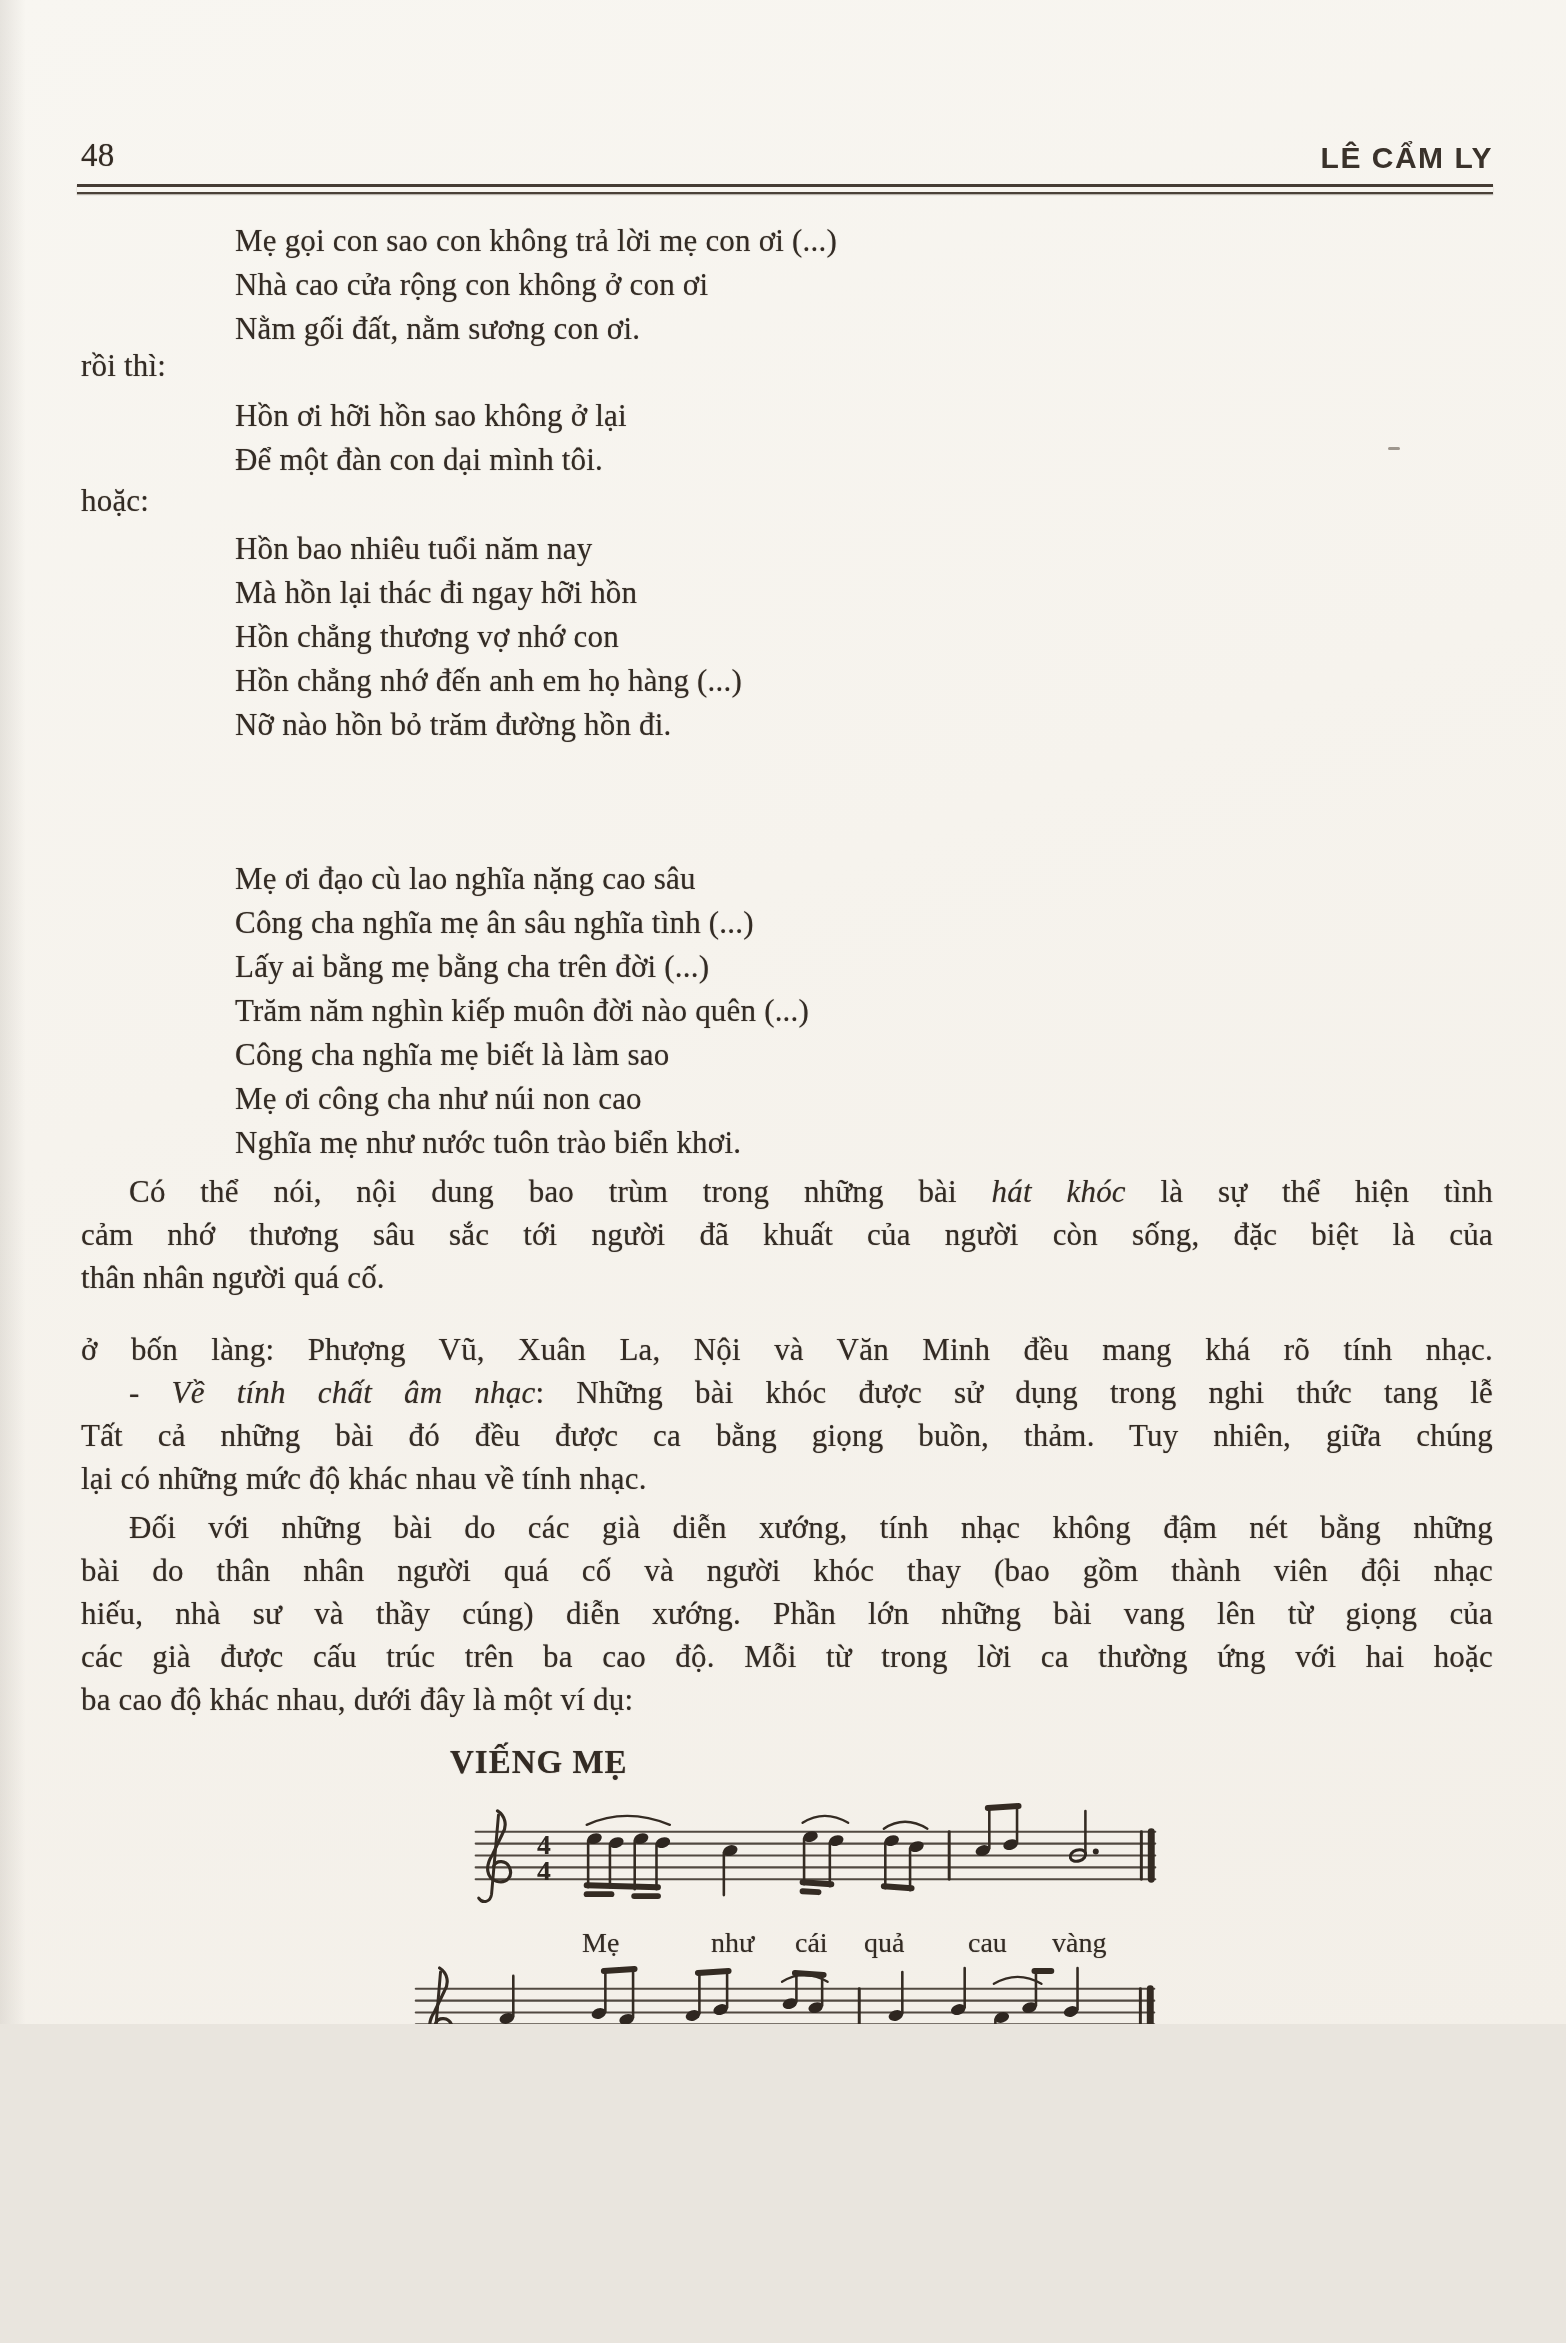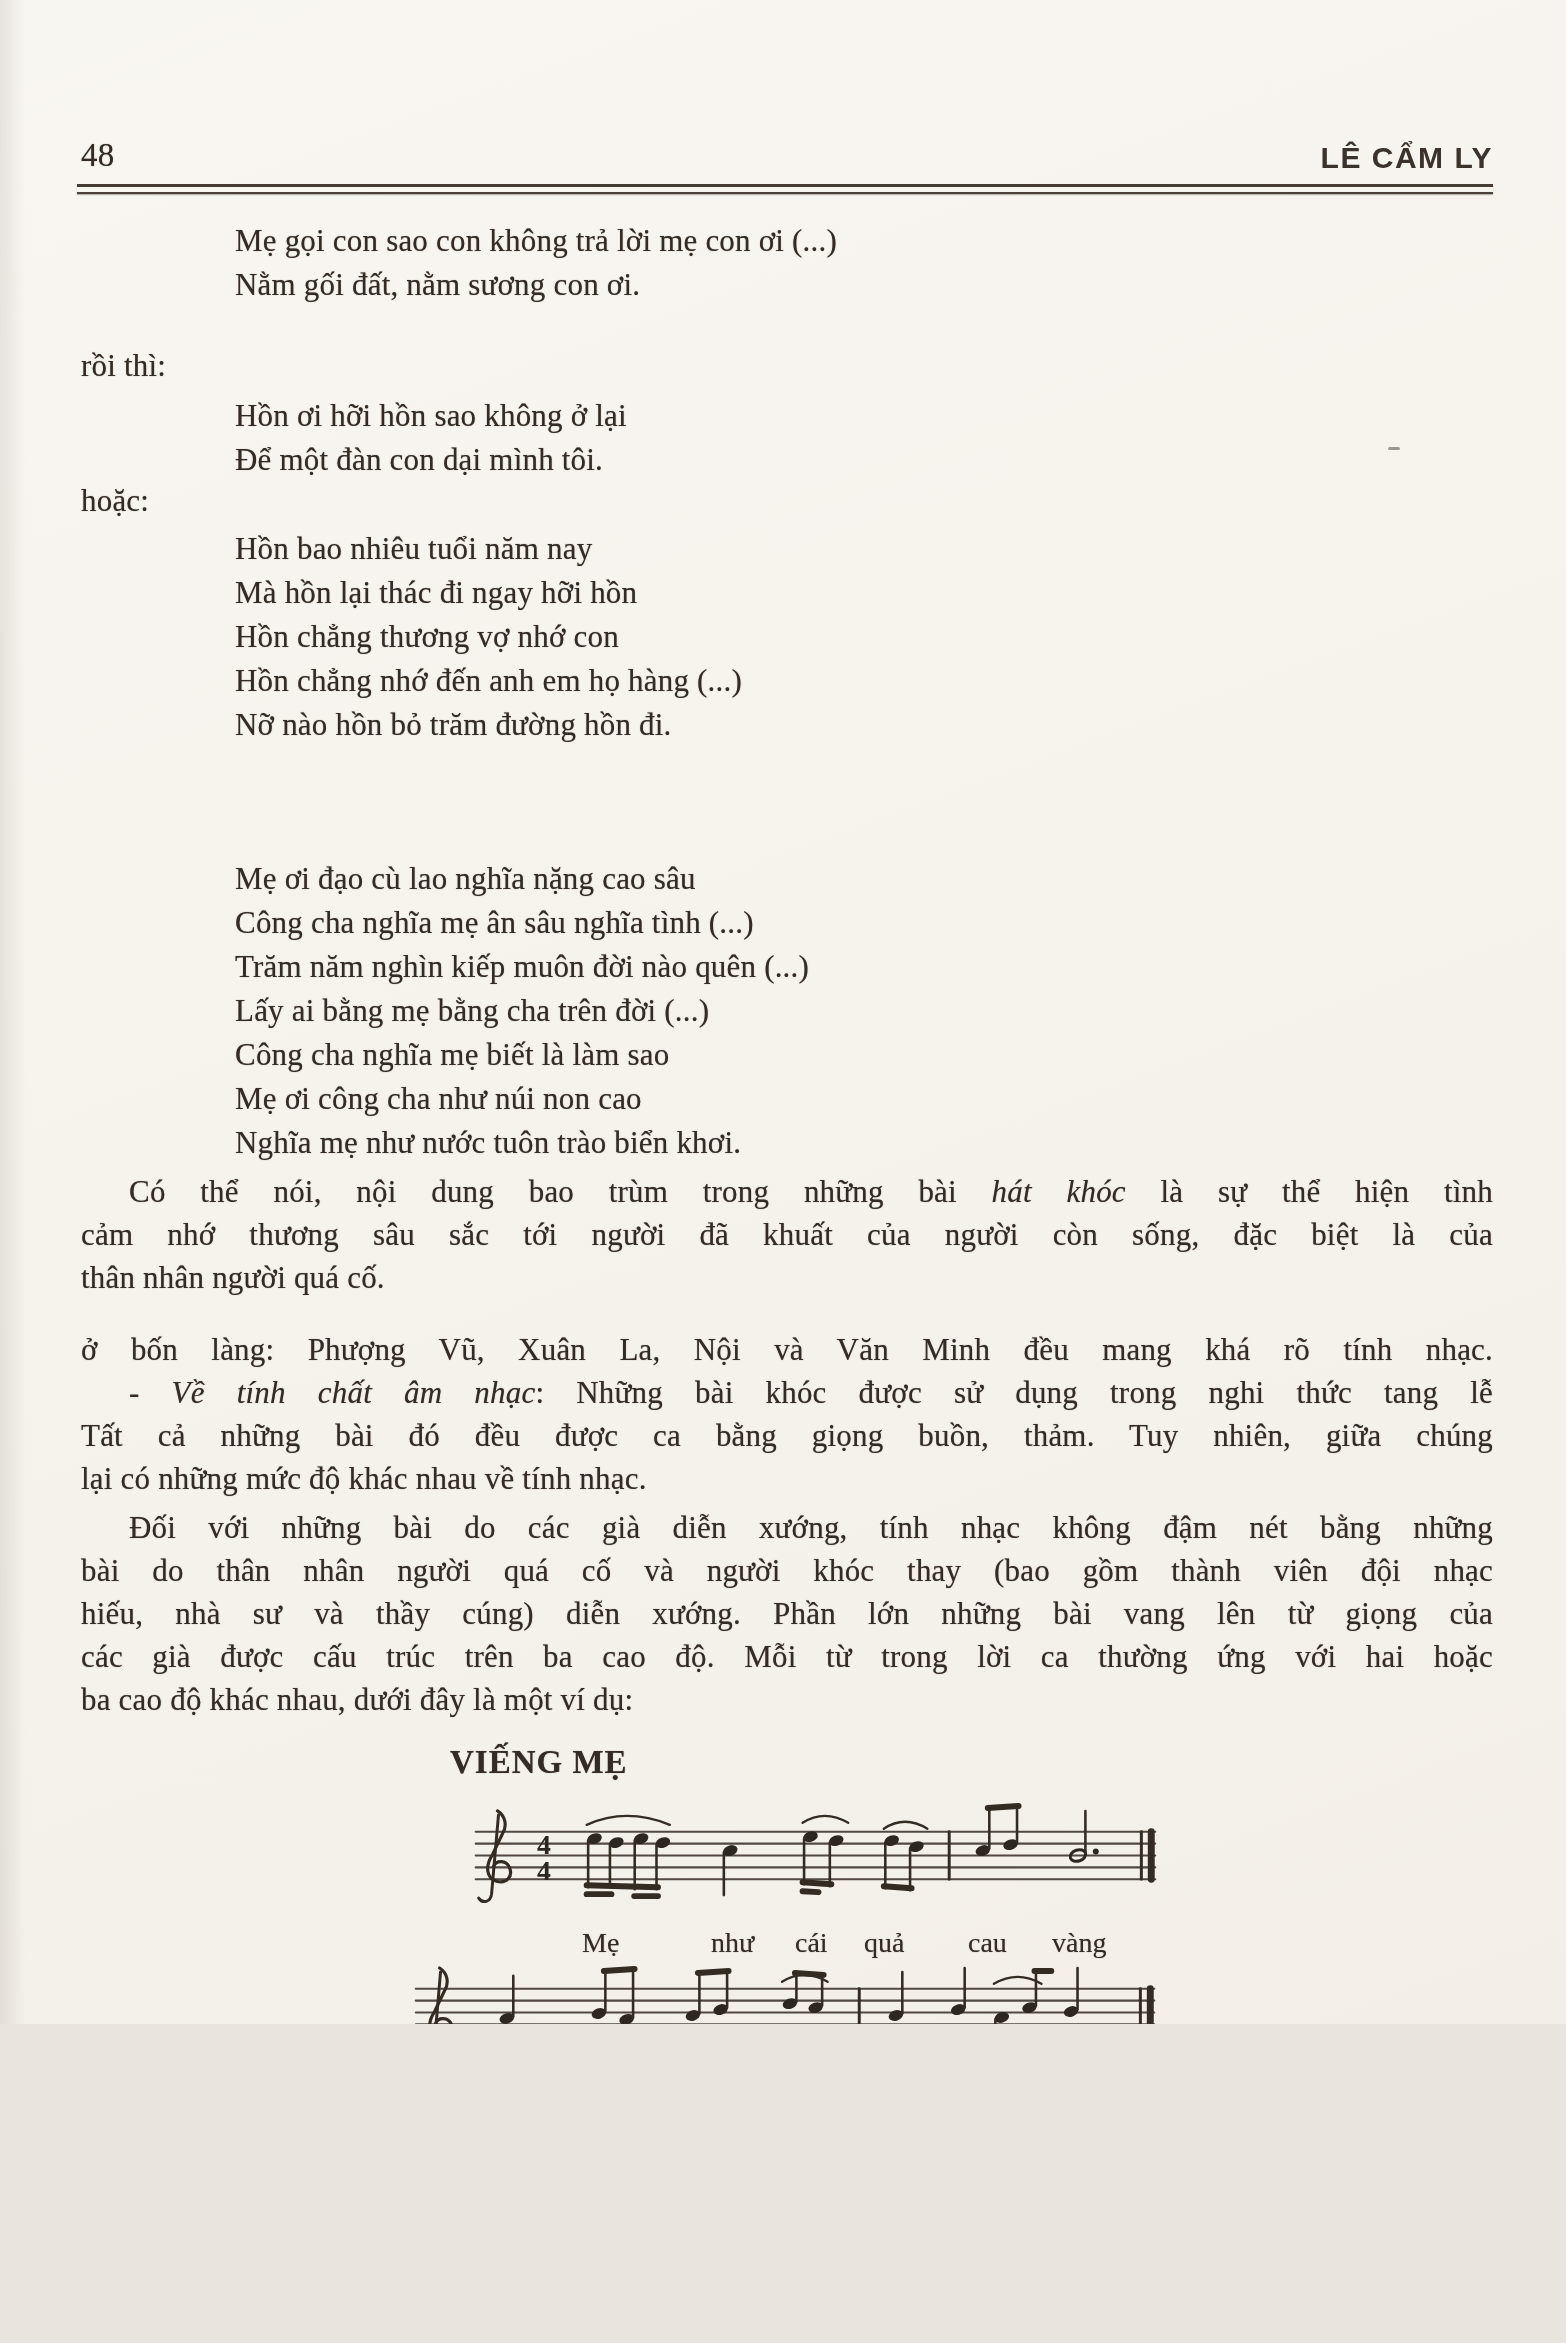--- a/index.html
+++ b/index.html
@@ -64,20 +64,21 @@
 <body>
 
 <div class="page">
 
   <div class="pagenum txt">48</div>
   <div class="runhead">LÊ CẨM LY</div>
   <div class="rule"></div>
 
   <div class="verse txt" style="top:219px">
     <div>Mẹ gọi con sao con không trả lời mẹ con ơi (...)</div>
+    <div>Nhà cao cửa rộng con không ở con ơi</div>
     <div>Nằm gối đất, nằm sương con ơi.</div>
   </div>
 
   <div class="vlabel txt" style="top:348px">rồi thì:</div>
 
   <div class="verse txt" style="top:394px">
     <div>Hồn ơi hỡi hồn sao không ở lại</div>
     <div>Để một đàn con dại mình tôi.</div>
   </div>
 
@@ -90,22 +91,22 @@
     <div>Mà hồn lại thác đi ngay hỡi hồn</div>
     <div>Hồn chẳng thương vợ nhớ con</div>
     <div>Hồn chẳng nhớ đến anh em họ hàng (...)</div>
     <div>Nỡ nào hồn bỏ trăm đường hồn đi.</div>
   </div>
 
 
   <div class="verse txt" style="top:857px">
     <div>Mẹ ơi đạo cù lao nghĩa nặng cao sâu</div>
     <div>Công cha nghĩa mẹ ân sâu nghĩa tình (...)</div>
+    <div>Lấy ai bằng mẹ bằng cha trên đời (...)</div>
     <div>Trăm năm nghìn kiếp muôn đời nào quên (...)</div>
-    <div>Lấy ai bằng mẹ bằng cha trên đời (...)</div>
     <div>Công cha nghĩa mẹ biết là làm sao</div>
     <div>Mẹ ơi công cha như núi non cao</div>
     <div>Nghĩa mẹ như nước tuôn trào biển khơi.</div>
   </div>
 
   <div class="para txt" style="top:1170px">
     <div class="pline j fi"><span>Có thể nói, nội dung bao trùm trong những bài </span><i>hát khóc</i><span> là sự thể hiện tình</span></div>
     <div class="pline j"><span>cảm nhớ thương sâu sắc tới người đã khuất của người còn sống, đặc biệt là của</span></div>
     <div class="pline"><span>thân nhân người quá cố.</span></div>
   </div>

